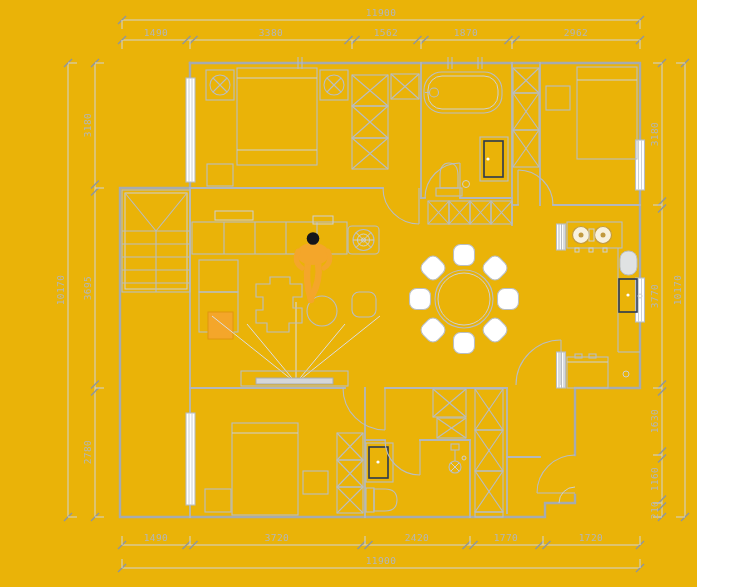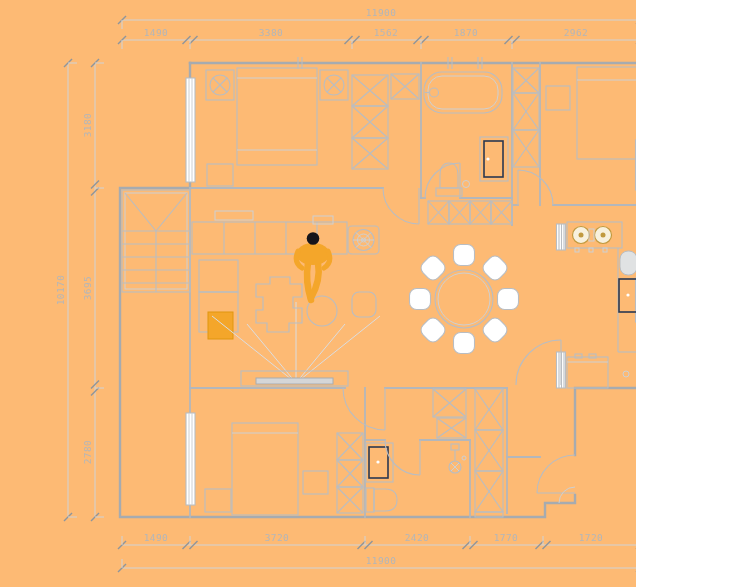--- a/index.html
+++ b/index.html
@@ -1,16 +1,16 @@
 <!DOCTYPE html>
 <html><head>
 <meta charset="utf-8">
 <style>
   html,body{margin:0;padding:0;background:#ffffff;}
-  #stage{width:636px;height:587px;background:#fdba74;position:relative;overflow:hidden;
+  #stage{width:697px;height:587px;background:#eab308;position:relative;overflow:hidden;
          font-family:"DejaVu Sans Mono", monospace;}
   svg{display:block;}
   
   .w   {stroke:#a6abb0;stroke-width:2.4;fill:none;stroke-linecap:square;}
   .iw  {stroke:#b3b7bc;stroke-width:1.8;fill:none;stroke-linecap:square;}
   .f   {stroke:#b9bdc2;stroke-width:1.1;fill:none;}
   .fw  {stroke:#b9bdc2;stroke-width:1.1;fill:#ffffff;}
   .f2  {stroke:#cdd0d3;stroke-width:1;fill:none;}
   .ray {stroke:#dbdde0;stroke-width:1;fill:none;}
   .dim {stroke:#d0d3d6;stroke-width:1;fill:none;}

